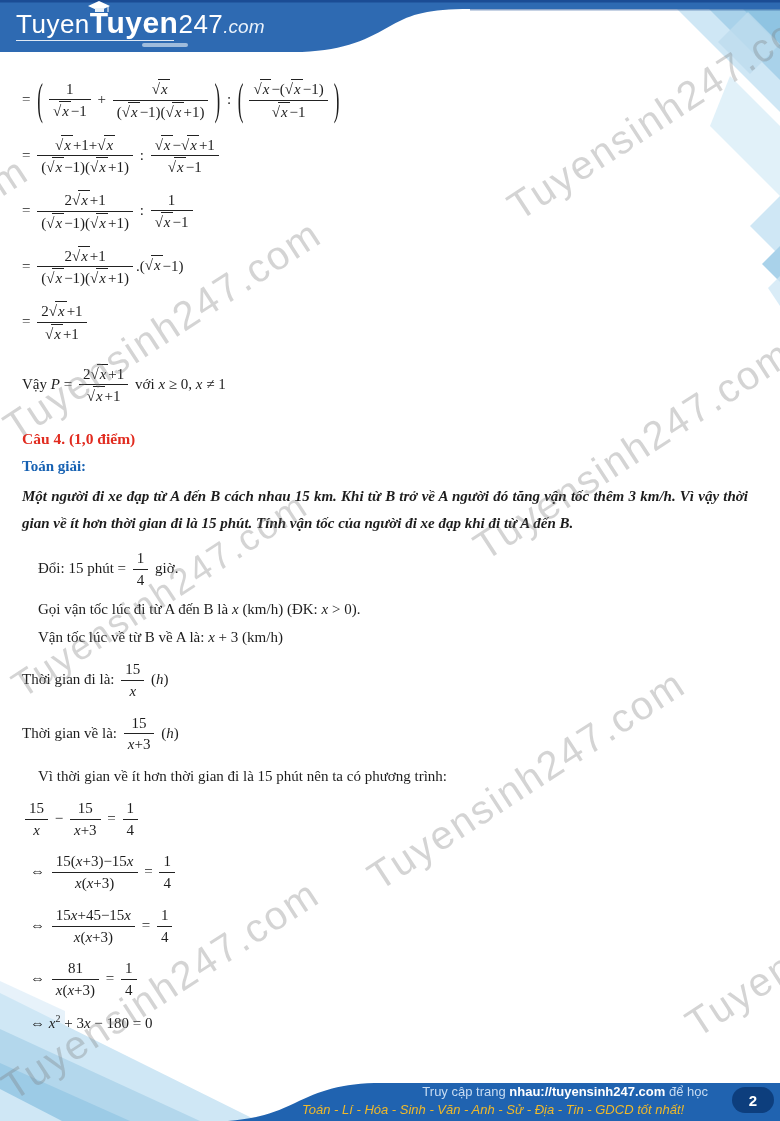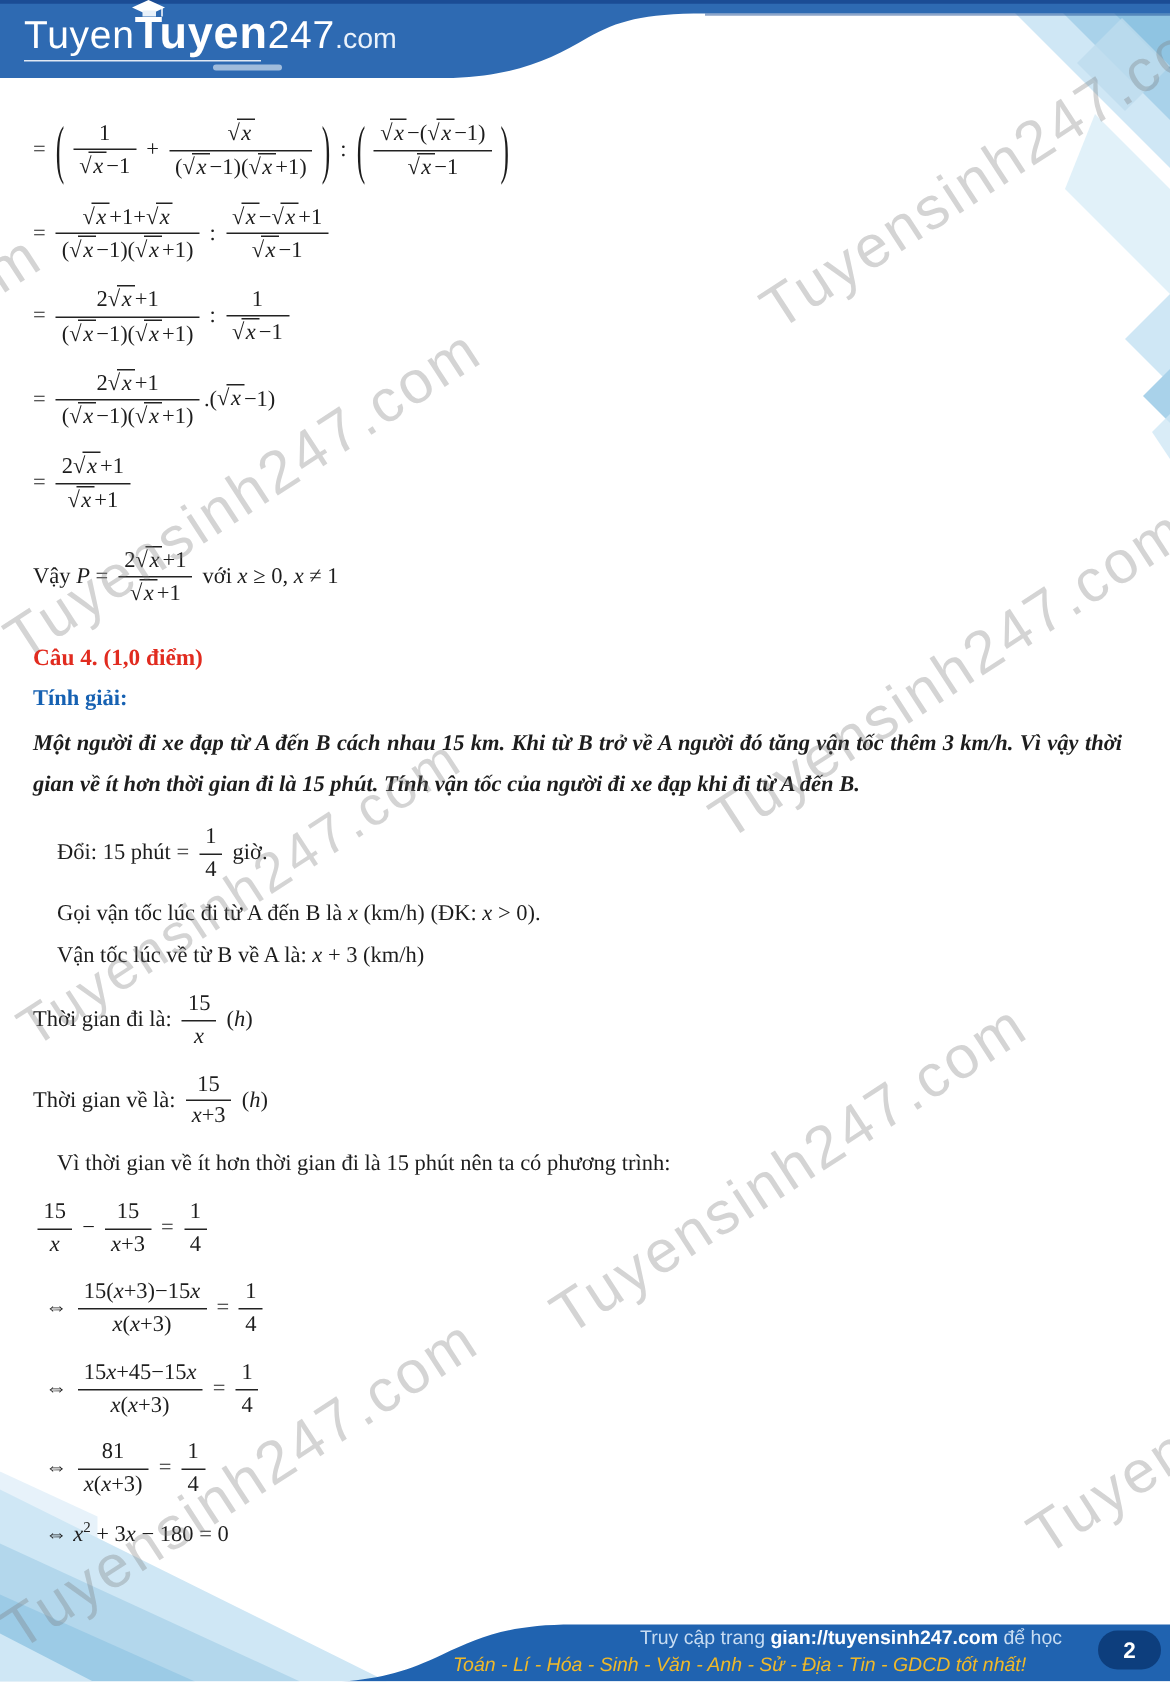--- a/index.html
+++ b/index.html
@@ -6,21 +6,21 @@
   body{
     width:780px;height:1121px;position:relative;overflow:hidden;background:#ffffff;
     font-family:"Liberation Serif","DejaVu Serif",serif;color:#1d1d1d;
   }
   
   .banner{position:absolute;top:0;left:0;width:780px;height:58px;z-index:3;pointer-events:none;}
   .logo{position:absolute;top:6px;left:16px;z-index:4;color:#fff;font-family:"Liberation Sans","DejaVu Sans",sans-serif;}
   .logo-line{white-space:nowrap;}
   .logo-main{font-size:26px;font-weight:normal;letter-spacing:0.5px;}
   .logo-big-s{font-size:30px;font-weight:bold;position:relative;}
-  .logo-dotcom{font-size:19px;font-weight:normal;color:#eaf2fb;}
+  .logo-dotcom{font-size:19px;font-weight:normal;color:#eaf2fb;font-style:italic;}
   .logo-cap{position:absolute;left:72px;top:-6px;}
   .logo-underline{margin-top:0;width:158px;height:3px;border-top:1.5px solid rgba(255,255,255,.85);position:relative;}
   .logo-tag-dash{position:absolute;right:-14px;top:2px;width:46px;height:4px;background:rgba(255,255,255,.55);border-radius:2px;}
   
   .corner-tr{position:absolute;top:6px;right:0;width:190px;height:320px;z-index:0;pointer-events:none;}
   .corner-bl{position:absolute;left:0;bottom:0;width:270px;height:140px;z-index:0;pointer-events:none;}
   
   .wm{position:absolute;z-index:2;font-family:"Liberation Sans","DejaVu Sans",sans-serif;
       font-size:40px;color:rgba(122,122,122,0.32);white-space:nowrap;letter-spacing:2px;
       transform:rotate(-33deg);transform-origin:0 50%;pointer-events:none;}
@@ -123,21 +123,21 @@
 
 <div class="content">
   <div class="mline">= <span class="bp">(</span><span class="fr"><span class="nu">1</span><span class="de"><span class="sq">√<span class="rd"><span class="mi">x</span></span></span>−1</span></span> + <span class="fr"><span class="nu"><span class="sq">√<span class="rd"><span class="mi">x</span></span></span></span><span class="de">(<span class="sq">√<span class="rd"><span class="mi">x</span></span></span>−1)(<span class="sq">√<span class="rd"><span class="mi">x</span></span></span>+1)</span></span><span class="bp">)</span> : <span class="bp">(</span><span class="fr"><span class="nu"><span class="sq">√<span class="rd"><span class="mi">x</span></span></span>−(<span class="sq">√<span class="rd"><span class="mi">x</span></span></span>−1)</span><span class="de"><span class="sq">√<span class="rd"><span class="mi">x</span></span></span>−1</span></span><span class="bp">)</span></div>
   <div class="mline">= <span class="fr"><span class="nu"><span class="sq">√<span class="rd"><span class="mi">x</span></span></span>+1+<span class="sq">√<span class="rd"><span class="mi">x</span></span></span></span><span class="de">(<span class="sq">√<span class="rd"><span class="mi">x</span></span></span>−1)(<span class="sq">√<span class="rd"><span class="mi">x</span></span></span>+1)</span></span> : <span class="fr"><span class="nu"><span class="sq">√<span class="rd"><span class="mi">x</span></span></span>−<span class="sq">√<span class="rd"><span class="mi">x</span></span></span>+1</span><span class="de"><span class="sq">√<span class="rd"><span class="mi">x</span></span></span>−1</span></span></div>
   <div class="mline">= <span class="fr"><span class="nu">2<span class="sq">√<span class="rd"><span class="mi">x</span></span></span>+1</span><span class="de">(<span class="sq">√<span class="rd"><span class="mi">x</span></span></span>−1)(<span class="sq">√<span class="rd"><span class="mi">x</span></span></span>+1)</span></span> : <span class="fr"><span class="nu">1</span><span class="de"><span class="sq">√<span class="rd"><span class="mi">x</span></span></span>−1</span></span></div>
   <div class="mline">= <span class="fr"><span class="nu">2<span class="sq">√<span class="rd"><span class="mi">x</span></span></span>+1</span><span class="de">(<span class="sq">√<span class="rd"><span class="mi">x</span></span></span>−1)(<span class="sq">√<span class="rd"><span class="mi">x</span></span></span>+1)</span></span>.(<span class="sq">√<span class="rd"><span class="mi">x</span></span></span>−1)</div>
   <div class="mline">= <span class="fr"><span class="nu">2<span class="sq">√<span class="rd"><span class="mi">x</span></span></span>+1</span><span class="de"><span class="sq">√<span class="rd"><span class="mi">x</span></span></span>+1</span></span></div>
   <div class="mline vay">Vậy <span class="mi">P</span> = <span class="fr"><span class="nu">2<span class="sq">√<span class="rd"><span class="mi">x</span></span></span>+1</span><span class="de"><span class="sq">√<span class="rd"><span class="mi">x</span></span></span>+1</span></span> với <span class="mi">x</span> ≥ 0, <span class="mi">x</span> ≠ 1</div>
 
   <div class="cau-heading">Câu 4. (1,0 điểm)</div>
-  <div class="method-label">Tính giải:</div>
+  <div class="method-label">Toán giải:</div>
   <div class="problem">Một người đi xe đạp từ A đến B cách nhau 15 km. Khi từ B trở về A người đó tăng vận tốc thêm 3 km/h. Vì vậy thời gian về ít hơn thời gian đi là 15 phút. Tính vận tốc của người đi xe đạp khi đi từ A đến B.</div>
 
   <div class="mline tight">Đổi: 15 phút = <span class="fr"><span class="nu">1</span><span class="de">4</span></span> giờ.</div>
   <div class="mline tight">Gọi vận tốc lúc đi từ A đến B là <span class="mi">x</span> (km/h) (ĐK: <span class="mi">x</span> &gt; 0).</div>
   <div class="mline tight">Vận tốc lúc về từ B về A là: <span class="mi">x</span> + 3 (km/h)</div>
   <div class="mline">Thời gian đi là: <span class="fr"><span class="nu">15</span><span class="de"><span class="mi">x</span></span></span> (<span class="mi">h</span>)</div>
   <div class="mline">Thời gian về là: <span class="fr"><span class="nu">15</span><span class="de"><span class="mi">x</span>+3</span></span> (<span class="mi">h</span>)</div>
   <div class="mline tight">Vì thời gian về ít hơn thời gian đi là 15 phút nên ta có phương trình:</div>
 
   <div class="mline"><span class="fr"><span class="nu">15</span><span class="de"><span class="mi">x</span></span></span> − <span class="fr"><span class="nu">15</span><span class="de"><span class="mi">x</span>+3</span></span> = <span class="fr"><span class="nu">1</span><span class="de">4</span></span></div>
@@ -145,17 +145,17 @@
   <div class="mline ind">⇔ <span class="fr"><span class="nu">15<span class="mi">x</span>+45−15<span class="mi">x</span></span><span class="de"><span class="mi">x</span>(<span class="mi">x</span>+3)</span></span> = <span class="fr"><span class="nu">1</span><span class="de">4</span></span></div>
   <div class="mline ind">⇔ <span class="fr"><span class="nu">81</span><span class="de"><span class="mi">x</span>(<span class="mi">x</span>+3)</span></span> = <span class="fr"><span class="nu">1</span><span class="de">4</span></span></div>
   <div class="mline ind">⇔ <span class="mi">x</span><span class="su">2</span> + 3<span class="mi">x</span> − 180 = 0</div>
 </div>
 
 <div class="footer">
   <svg width="780" height="46" viewBox="0 0 780 46">
     <path d="M780,8 L382,8 C340,8 320,16 295,28 C272,39 255,44 228,46 L780,46 Z" fill="#2063b0"></path>
   </svg>
   <div class="f1">
-    <span>Truy cập trang </span><a href="#" class="flink">gian://tuyensinh247.com</a><span> để học</span>
+    <span>Truy cập trang </span><a href="#" class="flink">nhau://tuyensinh247.com</a><span> để học</span>
   </div>
   <div class="f2">Toán - Lí - Hóa - Sinh - Văn - Anh - Sử - Địa - Tin - GDCD tốt nhất!</div>
   <div class="page-pill">2</div>
 </div>
 
 </body></html>

